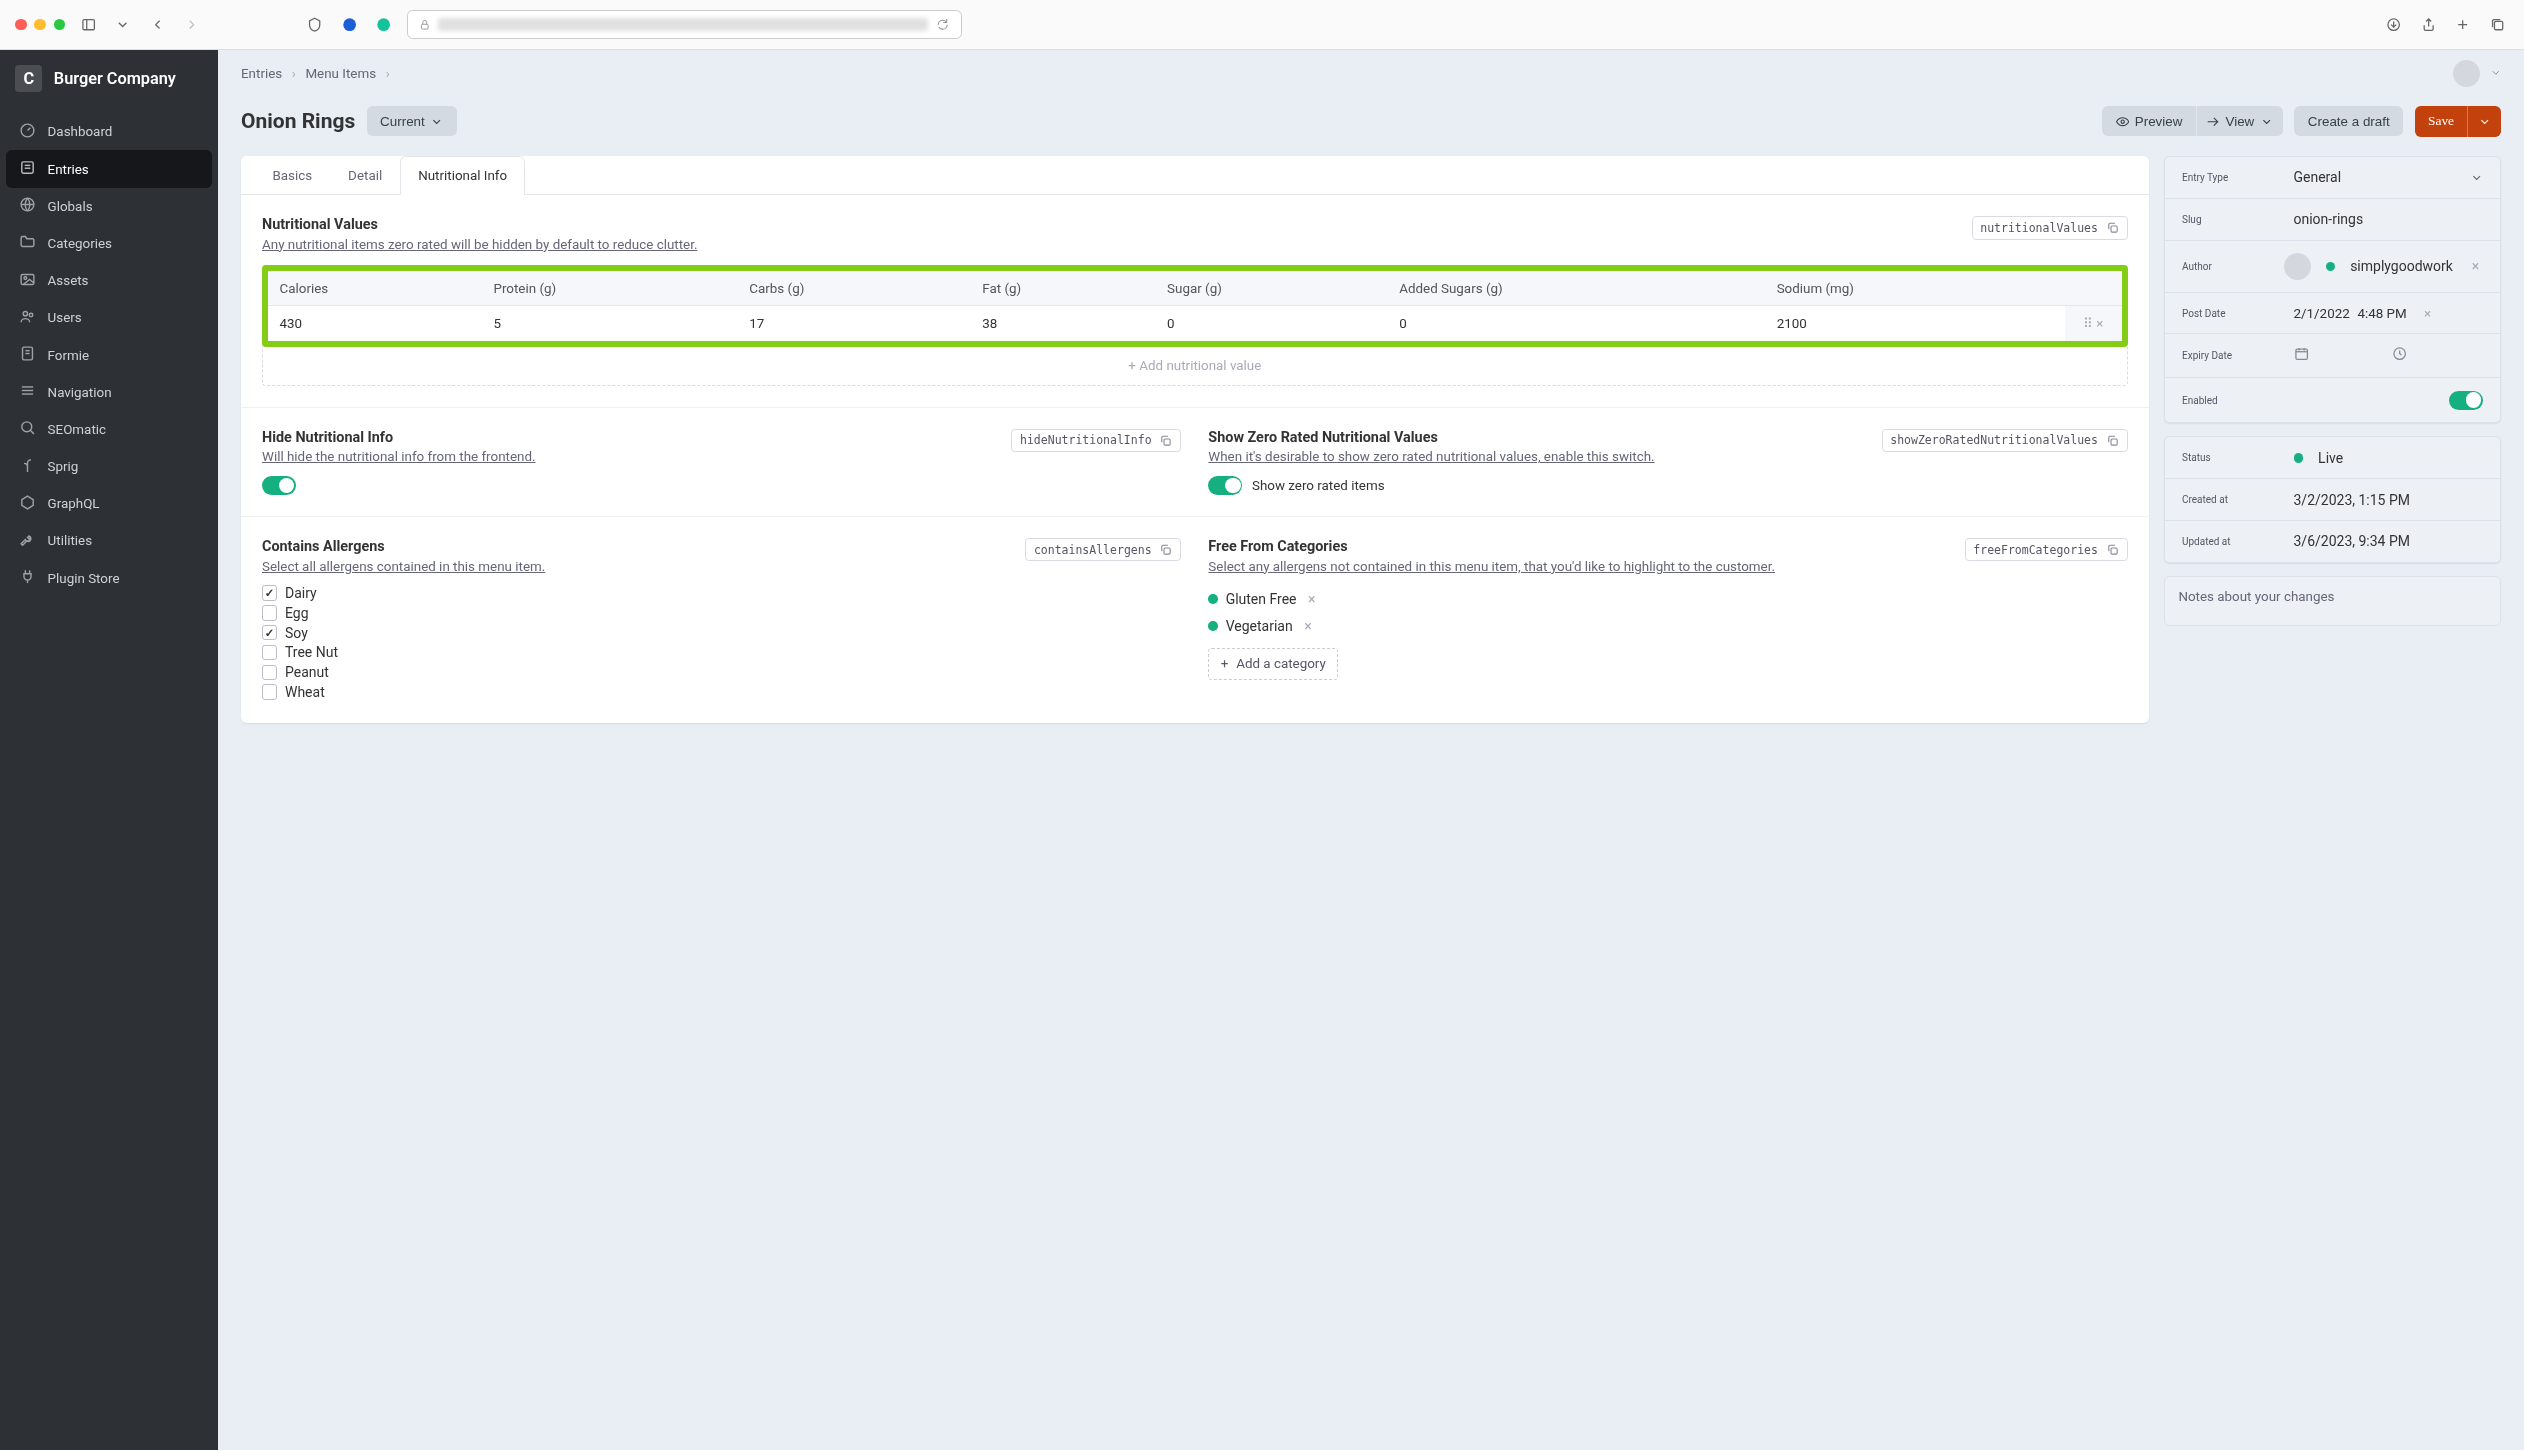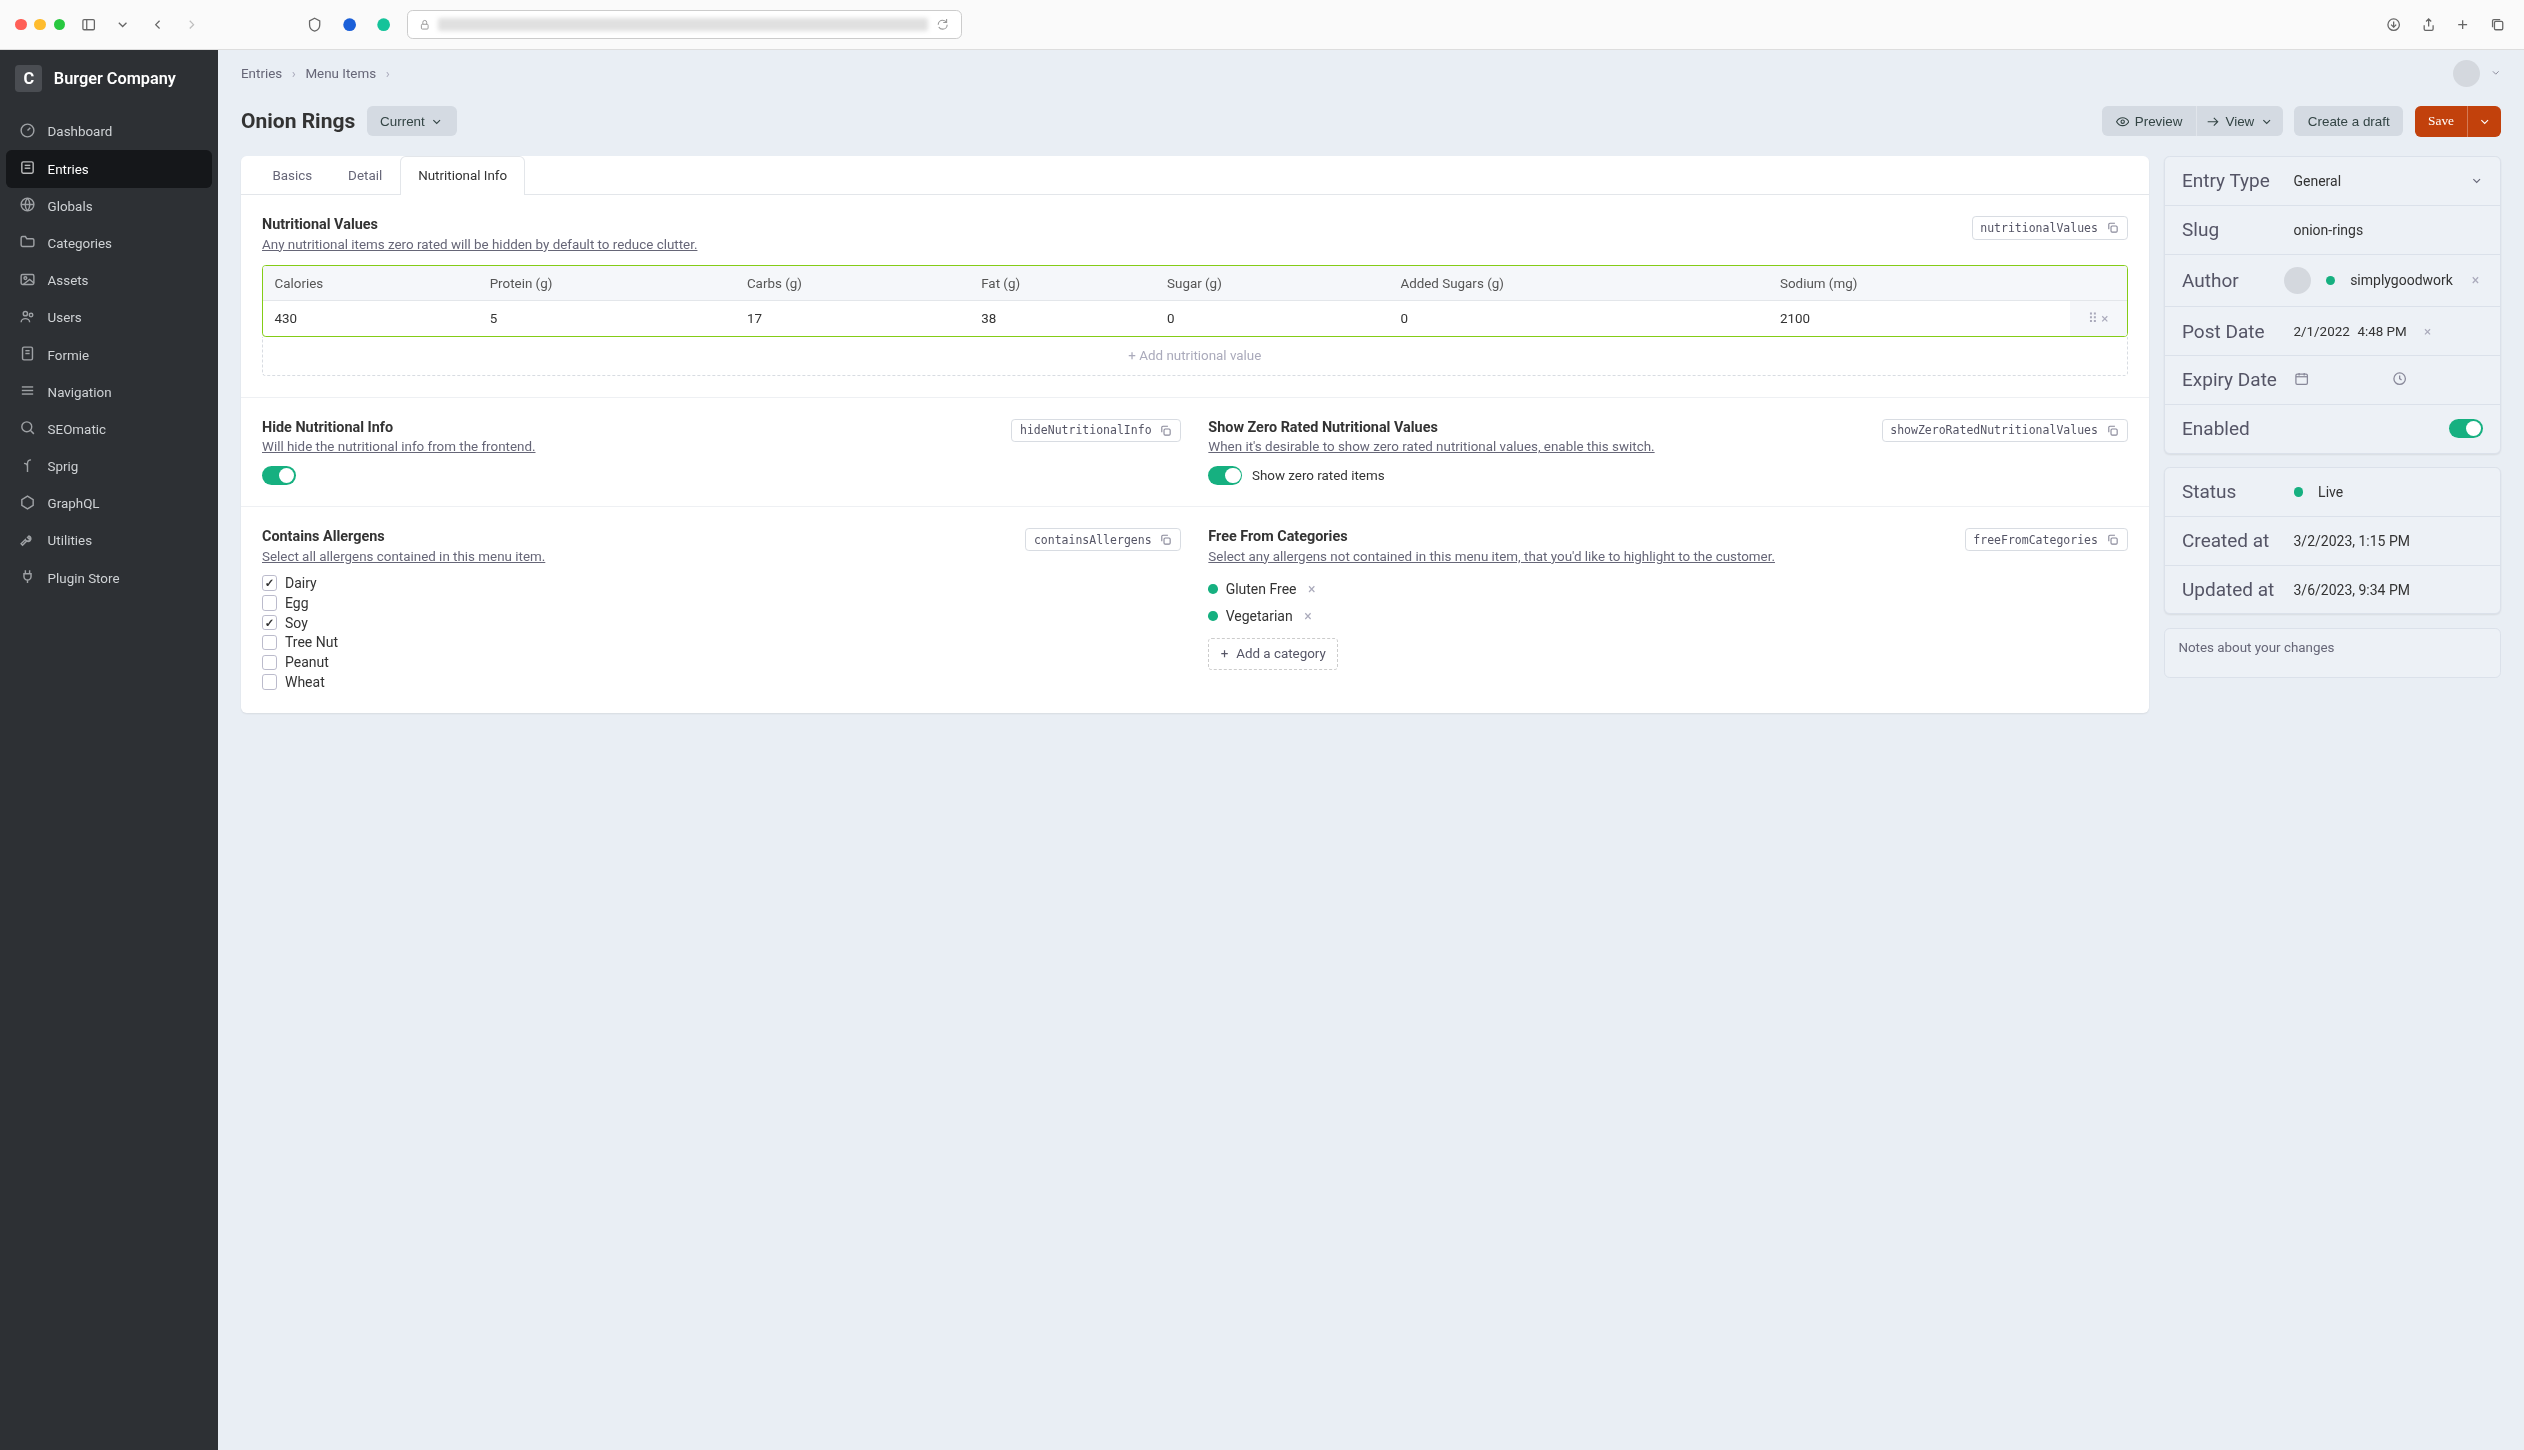--- a/index.html
+++ b/index.html
@@ -55,21 +55,21 @@
 
 .section { padding: 21px; border-bottom: 1px solid #eef0f3; }
 .section:last-child { border-bottom: none; }
 .field-head { display: flex; align-items: flex-start; gap: 11.5px; }
 .field-head .titles { flex: 1; }
 .field-title { font-weight: 700; font-size: 14.4px; color: #333; }
 .field-desc { color: #667; margin-top: 3.8px; font-size: 13.4px; text-decoration: underline; }
 .handle-badge { display: inline-flex; align-items: center; gap: 7.7px; border: 1px solid #d8dce2; border-radius: 3.8px; padding: 3.8px 7.7px; font-family: Menlo, monospace; font-size: 11.5px; color: #556; background: #fff; }
 .handle-badge svg { width: 13.4px; height: 13.4px; color: #889; }
 
-.nutr-table { width: 100%; border: 1px solid #84cc16; border-radius: 3.8px; margin-top: 13.4px; overflow: hidden; }
+.nutr-table { width: 100%; border: 6px solid #84cc16; border-radius: 3.8px; margin-top: 13.4px; overflow: hidden; }
 .nutr-table table { width: 100%; border-collapse: collapse; }
 .nutr-table th, .nutr-table td { text-align: left; padding: 9.6px 11.5px; font-size: 13.4px; color: #333; }
 .nutr-table th { background: #f5f7fa; font-weight: 400; color: #555; border-bottom: 1px solid #e3e6ea; vertical-align: top; }
 .nutr-table td { border-top: 1px solid #eef0f3; }
 .nutr-table .row-actions { width: 57px; text-align: center; color: #aab; background: #f5f7fa; }
 .add-row { text-align: center; padding: 11.5px; color: #aab; border: 1px dashed #d8dce2; border-top: none; border-radius: 0 0 3.8px 3.8px; cursor: pointer; font-size: 13.4px; }
 
 .two-col { display: grid; grid-template-columns: 1fr 1fr; gap: 27px; }
 
 .toggle { width: 34px; height: 19px; border-radius: 9.6px; background: #ccc; position: relative; cursor: pointer; display: inline-block; }
@@ -85,21 +85,21 @@
 
 .cat-list { margin-top: 11.5px; }
 .cat-item { display: flex; align-items: center; gap: 7.7px; padding: 5.7px 0; font-size: 14px; }
 .cat-dot { width: 9.6px; height: 9.6px; border-radius: 50%; background: #16b080; }
 .cat-remove { color: #aab; cursor: pointer; padding: 0 3.8px; }
 .add-cat { display: inline-flex; align-items: center; gap: 7.7px; padding: 7.7px 11.5px; border: 1px dashed #ccc; border-radius: 3.8px; cursor: pointer; margin-top: 7.7px; color: #556; }
 
 .meta-panel { background: #edf1f6; border: 1px solid #dbe1ea; }
 .meta-row { display: flex; align-items: center; padding: 12.4px 17px; border-bottom: 1px solid #dbe1ea; gap: 11.5px; }
 .meta-row:last-child { border-bottom: none; }
-.meta-label { width: 100px; color: #556; font-size: 19px; }
+.meta-label { width: 100px; color: #556; font-size: 10px; }
 .meta-value { flex: 1; color: #333; font-size: 14px; display: flex; align-items: center; gap: 15px; }
 .status-dot { width: 9.6px; height: 9.6px; border-radius: 50%; background: #16b080; display: inline-block; }
 .remove-x { color: #aab; cursor: pointer; padding: 0 3.8px; }
 .meta-select { display: flex; align-items: center; justify-content: space-between; flex: 1; }
 .date-inputs { flex: 1; display: flex; align-items: center; gap: 7.7px; }
 .date-inputs span { flex: 1; }
 
 .notes { width: 100%; min-height: 50px; border: 1px solid #dbe1ea; border-radius: 5.7px; background: #edf1f6; padding: 11.5px 13.4px; color: #667; font-size: 13.4px; }
 </style>
 </head>

